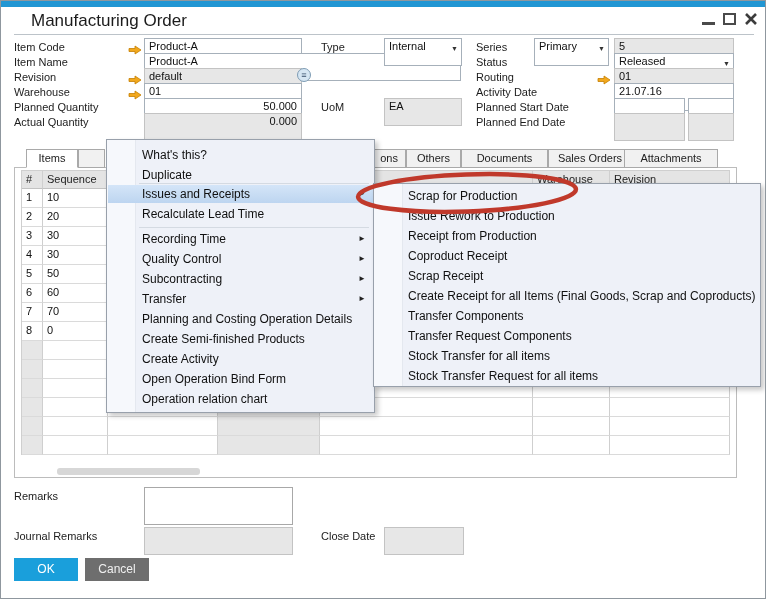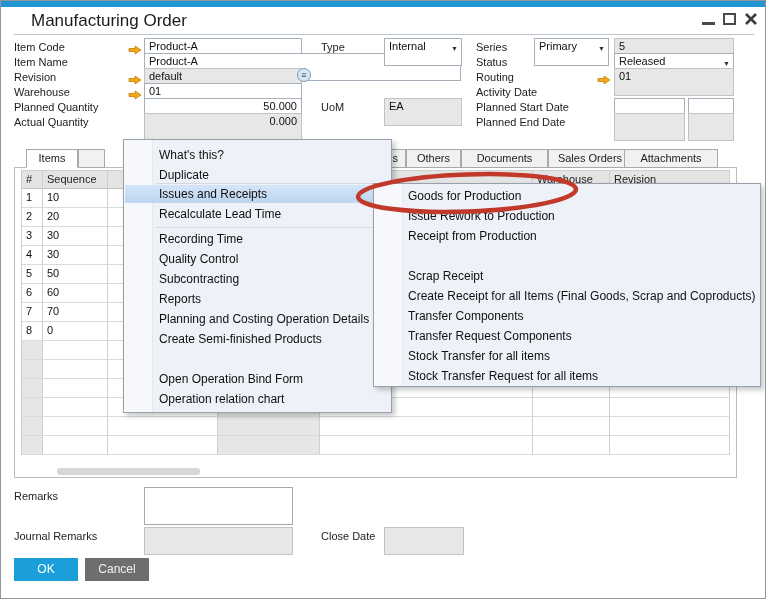--- a/index.html
+++ b/index.html
@@ -125,20 +125,21 @@
 
   <div class="lbl" style="left:475px;top:70px">Routing</div>
   <div class="arrow" style="left:596px;top:70px">
     <svg width="14" height="10">
         <path d="M1 3.5 h6 v-2.5 l6 4 -6 4 v-2.5 h-6 z" fill="#f2a81d" stroke="#c57f00" stroke-width="0.8"></path>
       </svg>
   </div>
   <div class="fld gray" style="left:613px;top:67px;width:120px">01</div>
 
   <div class="lbl" style="left:475px;top:85px">Activity Date</div>
+  <div class="fld" style="left:613px;top:82px;width:120px">21.07.16</div>
 
   <div class="lbl" style="left:475px;top:100px">Planned Start Date</div>
   <div class="fld" style="left:613px;top:97px;width:71px"></div>
   <div class="fld" style="left:687px;top:97px;width:46px"></div>
 
   <div class="lbl" style="left:475px;top:115px">Planned End Date</div>
   <div class="fld gray" style="left:613px;top:112px;width:71px"></div>
   <div class="fld gray" style="left:687px;top:112px;width:46px"></div>
 
   <div class="tab active" style="left:25px;width:52px">Items</div>
@@ -284,21 +285,21 @@
       <div class="tc" style="width:110px"></div>
       <div class="tc g" style="width:102px"></div>
       <div class="tc" style="width:213px"></div>
       <div class="tc" style="width:77px"></div>
       <div class="tc" style="width:120px"></div>
     </div>
 
     <div class="hscroll"></div>
   </div>
 
-  <div class="menu" style="left:122px;top:138px;width:267px;height:272px">
+  <div class="menu" style="left:105px;top:138px;width:267px;height:272px">
     <div class="gutter"></div>
     <div class="mi" style="top:6px"><span>What's this?</span></div>
     <div class="mi" style="top:26px"><span>Duplicate</span></div>
     <div class="msep" style="top:43px"></div>
     <div class="mi hl" style="top:45px">
       <span>Issues and Receipts</span>
       <span class="marr">►</span>
     </div>
     <div class="mi" style="top:65px"><span>Recalculate Lead Time</span></div>
     <div class="msep" style="top:87px"></div>
@@ -308,34 +309,36 @@
     </div>
     <div class="mi" style="top:110px">
       <span>Quality Control</span>
       <span class="marr">►</span>
     </div>
     <div class="mi" style="top:130px">
       <span>Subcontracting</span>
       <span class="marr">►</span>
     </div>
     <div class="mi" style="top:150px">
-      <span>Reports</span>
+      <span>Transfer</span>
       <span class="marr">►</span>
     </div>
     <div class="mi" style="top:170px"><span>Planning and Costing Operation Details</span></div>
     <div class="mi" style="top:190px"><span>Create Semi-finished Products</span></div>
+    <div class="mi" style="top:210px"><span>Create Activity</span></div>
     <div class="mi" style="top:230px"><span>Open Operation Bind Form</span></div>
     <div class="mi" style="top:250px"><span>Operation relation chart</span></div>
   </div>
 
   <div class="menu" style="left:372px;top:182px;width:386px;height:202px;z-index:11">
     <div class="gutter"></div>
-    <div class="smi" style="top:3px">Goods for Production</div>
+    <div class="smi" style="top:3px">Scrap for Production</div>
     <div class="smi" style="top:23px">Issue Rework to Production</div>
     <div class="smi" style="top:43px">Receipt from Production</div>
+    <div class="smi" style="top:63px">Coproduct Receipt</div>
     <div class="smi" style="top:83px">Scrap Receipt</div>
     <div class="smi" style="top:103px">Create Receipt for all Items (Final Goods, Scrap and Coproducts)</div>
     <div class="smi" style="top:123px">Transfer Components</div>
     <div class="smi" style="top:143px">Transfer Request Components</div>
     <div class="smi" style="top:163px">Stock Transfer for all items</div>
     <div class="smi" style="top:183px">Stock Transfer Request for all items</div>
   </div>
 
   <svg class="annot" width="228" height="46">
     <ellipse cx="114" cy="23" rx="109" ry="18.5" fill="none" stroke="#c0392b" stroke-width="4.5"></ellipse>

